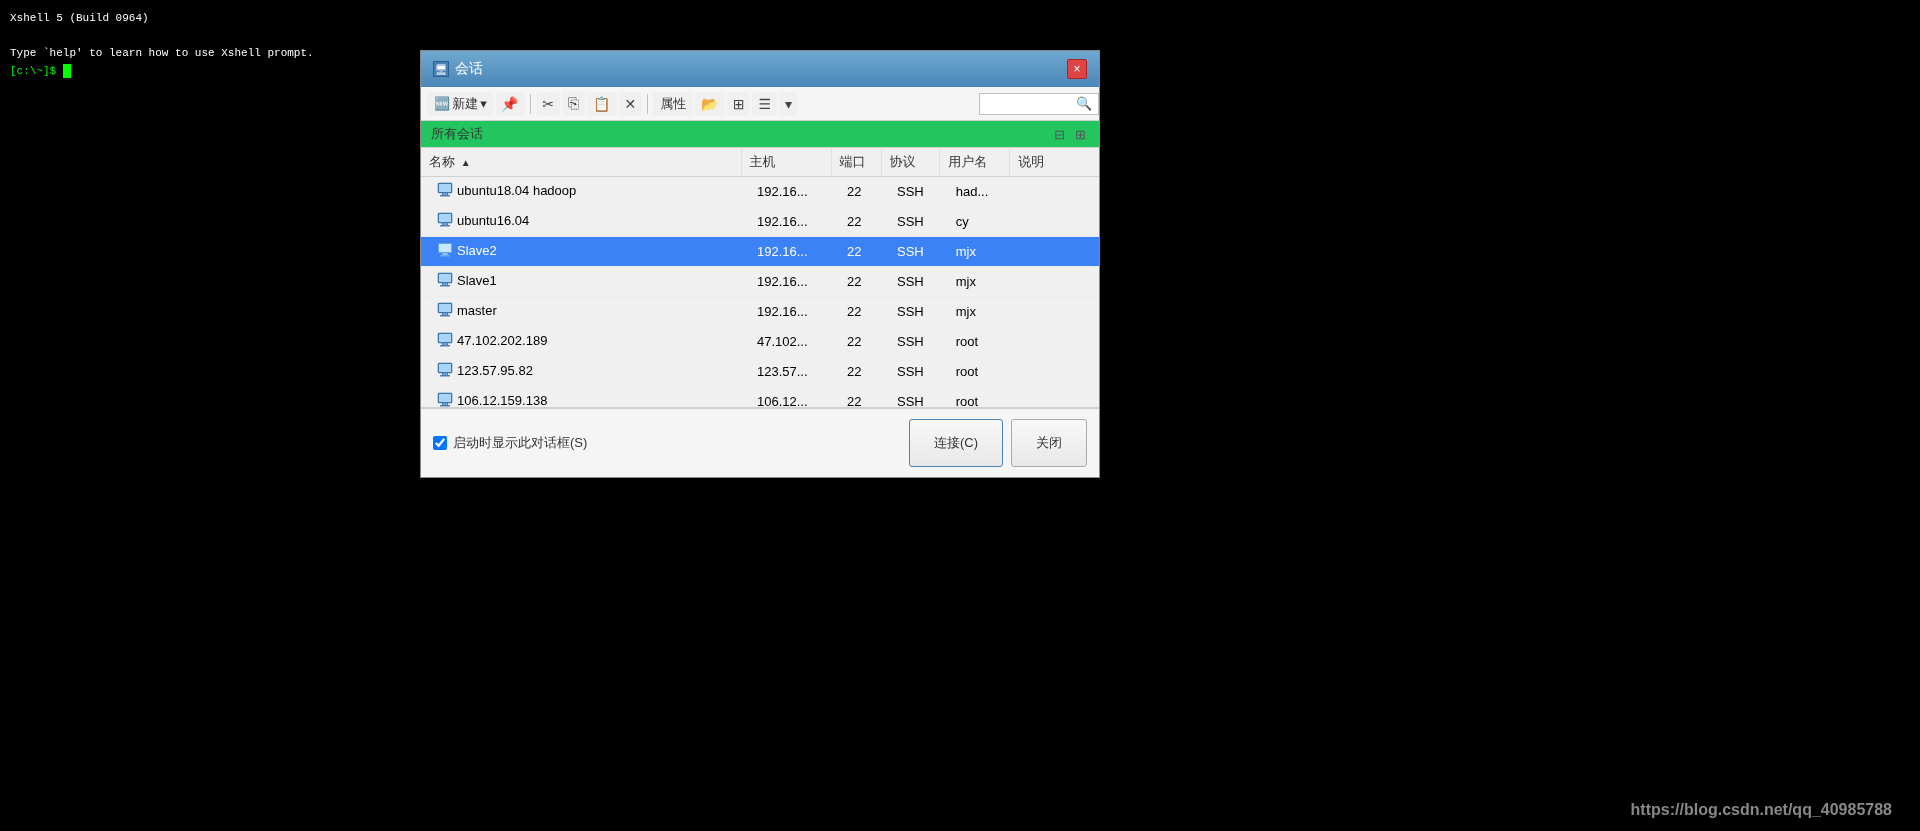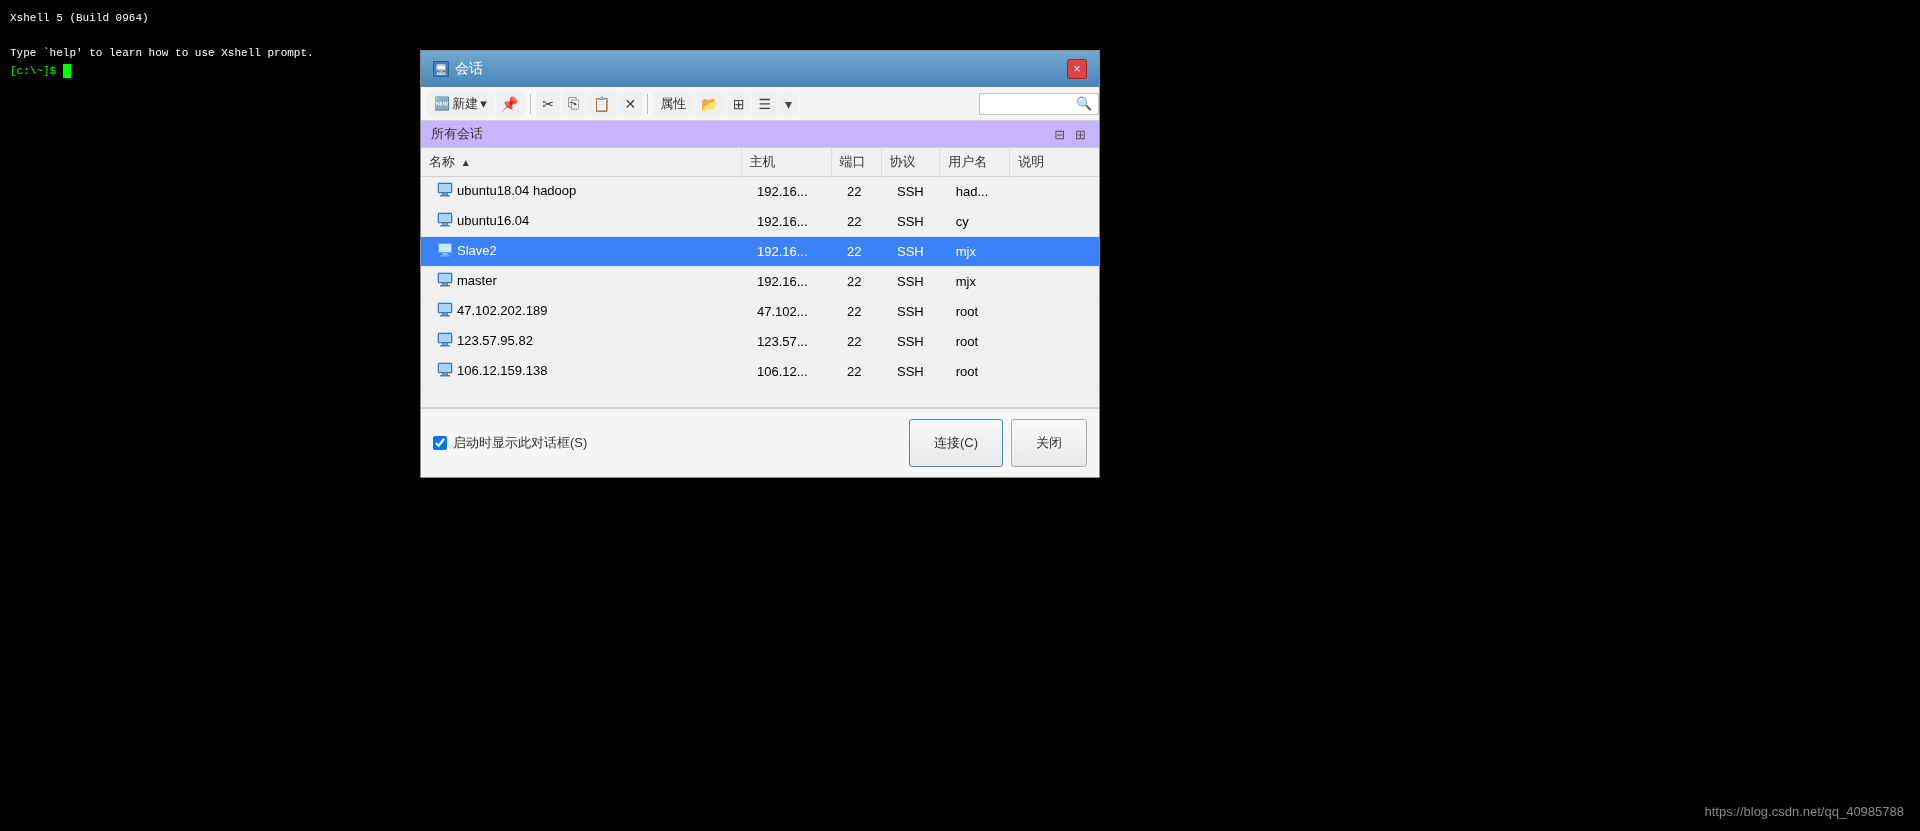--- a/index.html
+++ b/index.html
@@ -30,24 +30,25 @@
       background: #00ff00;
       width: 8px;
       height: 14px;
       vertical-align: middle;
     }
 
     
     .watermark {
       position: absolute;
       bottom: 12px;
-      right: 16px;
+      right: 28px;
       color: #888888;
-      font-size: 13px;
+      font-size: 16px;
       font-family: Arial, sans-serif;
+      font-weight: bold;
     }
 
     
     .dialog-overlay {
       position: absolute;
       top: 50px;
       left: 420px;
       width: 680px;
       background: #f0f0f0;
       border: 1px solid #888;
@@ -153,21 +154,21 @@
       margin-left: -22px;
       background: none;
       border: none;
       cursor: pointer;
       color: #666;
       font-size: 13px;
     }
 
     
     .sessions-header {
-      background: #c4b5fd;
+      background: #22c55e;
       padding: 4px 10px;
       font-size: 13px;
       font-family: 'Microsoft YaHei', Arial, sans-serif;
       color: #333;
       display: flex;
       align-items: center;
       justify-content: space-between;
       border-bottom: 1px solid #d0d0d0;
     }
     .sessions-header-icons {
@@ -427,20 +428,39 @@
           <tr>
       <td>
         <span class="session-icon">
           <span class="icon-pc"><svg width="16" height="16" viewBox="0 0 16 16" fill="none" xmlns="http://www.w3.org/2000/svg">
     <rect x="1" y="1" width="14" height="10" rx="1" fill="#4a7fb5" stroke="#2a5f95" stroke-width="0.5"></rect>
     <rect x="2" y="2" width="12" height="8" fill="#a8d4f5"></rect>
     <rect x="5" y="11" width="6" height="2" fill="#4a7fb5"></rect>
     <rect x="3" y="13" width="10" height="1.5" rx="0.5" fill="#4a7fb5"></rect>
     <polygon points="6,11 10,11 10,13 6,13" fill="#6a9fd5"></polygon>
   </svg></span>
+          Slave1
+        </span>
+      </td>
+      <td>192.16...</td>
+      <td>22</td>
+      <td>SSH</td>
+      <td>mjx</td>
+      <td></td>
+    </tr>
+          <tr>
+      <td>
+        <span class="session-icon">
+          <span class="icon-pc"><svg width="16" height="16" viewBox="0 0 16 16" fill="none" xmlns="http://www.w3.org/2000/svg">
+    <rect x="1" y="1" width="14" height="10" rx="1" fill="#4a7fb5" stroke="#2a5f95" stroke-width="0.5"></rect>
+    <rect x="2" y="2" width="12" height="8" fill="#a8d4f5"></rect>
+    <rect x="5" y="11" width="6" height="2" fill="#4a7fb5"></rect>
+    <rect x="3" y="13" width="10" height="1.5" rx="0.5" fill="#4a7fb5"></rect>
+    <polygon points="6,11 10,11 10,13 6,13" fill="#6a9fd5"></polygon>
+  </svg></span>
           master
         </span>
       </td>
       <td>192.16...</td>
       <td>22</td>
       <td>SSH</td>
       <td>mjx</td>
       <td></td>
     </tr>
           <tr>

